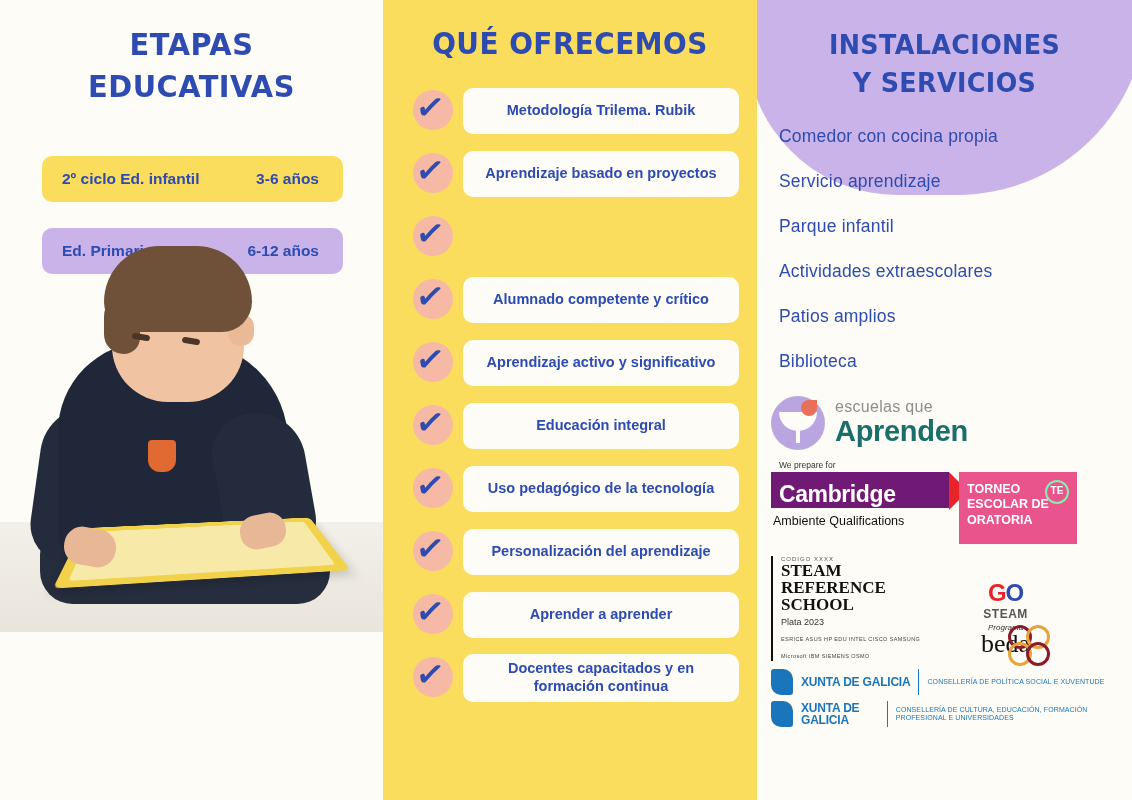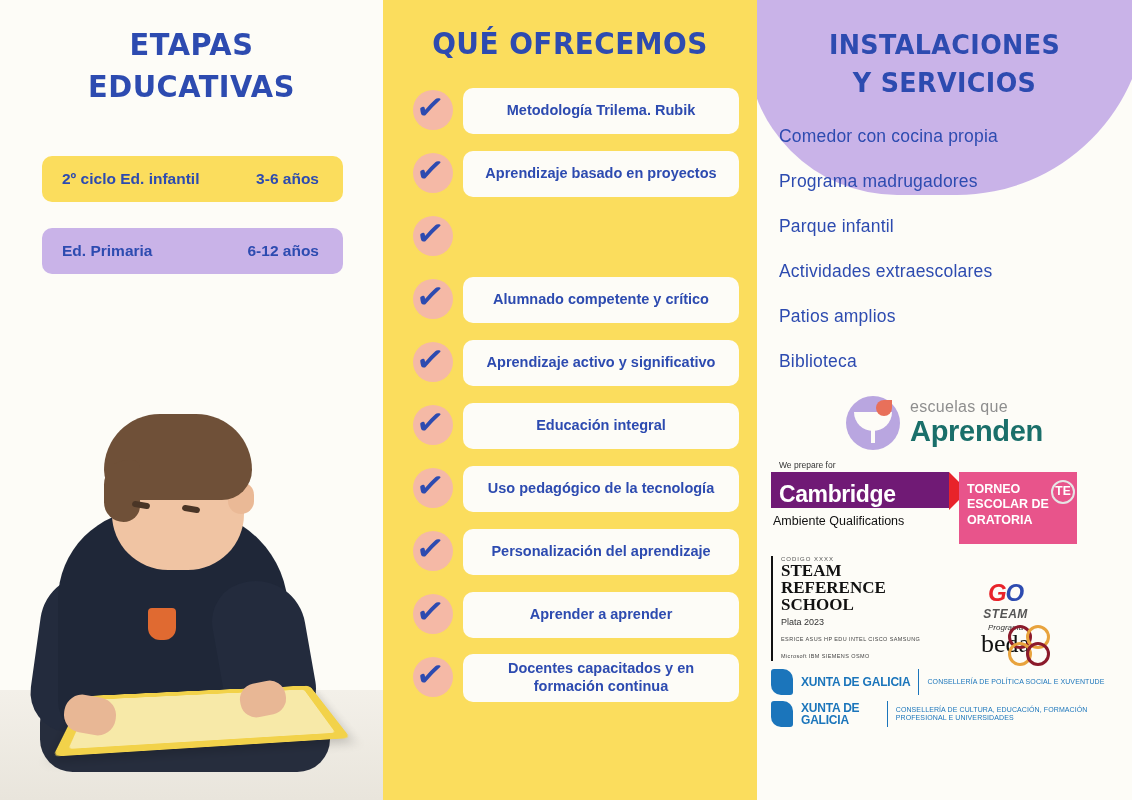--- a/index.html
+++ b/index.html
@@ -18,21 +18,21 @@
     position: relative;
     width: 1132px;
     height: 800px;
     display: flex;
   }
 
   
   .col1 {
     position: relative;
     width: 383px;
-    height: 800px;
+    height: 632px;
     background: #fdfcf7;
     flex: 0 0 383px;
   }
   .col1-title {
     margin-top: 24px;
     text-align: center;
     color: #2d4bb0;
     font-family: "DejaVu Sans", sans-serif;
     font-weight: bold;
     font-size: 31px;
@@ -279,21 +279,21 @@
 
   
   .logos {
     position: relative;
     margin-top: 4px;
     padding: 0 14px;
   }
   .logo-eqa {
     display: flex;
     align-items: center;
-    justify-content: center;
+    justify-content: flex-start;
     gap: 8px;
     margin-top: 2px;
   }
   .eqa-mark {
     position: relative;
     width: 56px; height: 54px;
   }
   .eqa-circle {
     position: absolute; left: 0; top: 0;
     width: 54px; height: 54px;
@@ -363,26 +363,26 @@
     color: #fff;
     font-size: 12.5px;
     font-weight: bold;
     line-height: 1.25;
     padding: 10px 8px;
     box-sizing: border-box;
     position: relative;
   }
   .torneo-badge {
     position: absolute;
-    right: 2px; top: 8px;
+    right: 8px; top: 8px;
     width: 20px; height: 20px;
     border-radius: 50%;
-    border: 2px solid #e5e5e5;
+    border: 2px solid #86efac;
     color: #fff;
-    font-size: 12px;
+    font-size: 10px;
     display: flex; align-items: center; justify-content: center;
   }
   .steam-block {
     margin-top: 12px;
     display: flex;
     gap: 14px;
     align-items: center;
   }
   .steam-card {
     width: 186px;
@@ -395,21 +395,20 @@
     font-family: "Liberation Serif", serif;
   }
   .steam-plata { font-size: 9px; color: #333; margin-top: 3px; }
   .steam-foot {
     margin-top: 7px; font-size: 5.5px; color: #444; letter-spacing: 0.4px;
     line-height: 1.9;
   }
   .gosteam {
     text-align: center;
     margin-top: 18px;
-    font-style: italic;
   }
   .go-g { color: #e8232a; }
   .go-o { color: #2d4bb0; }
   .go-word { font-size: 24px; font-weight: bold; letter-spacing: -1px; }
   .go-sub { color: #555; font-size: 12px; font-weight: bold; letter-spacing: 0.5px; }
   .beda {
     margin-top: 2px;
     text-align: center;
   }
   .beda-mark {
@@ -589,21 +588,21 @@
   <section class="col3">
     <div class="purple-blob"></div>
 
     <h1 class="col3-title">
       <div>INSTALACIONES</div>
       <div>Y SERVICIOS</div>
     </h1>
 
     <div class="facility-list">
       <div class="facility">Comedor con cocina propia</div>
-      <div class="facility">Programa madrugadores</div>
+      <div class="facility">Servicio aprendizaje</div>
       <div class="facility">Parque infantil</div>
       <div class="facility">Actividades extraescolares</div>
       <div class="facility">Patios amplios</div>
       <div class="facility">Biblioteca</div>
     </div>
 
     <div class="logos">
 
       <div class="logo-eqa">
         <span class="eqa-mark">

